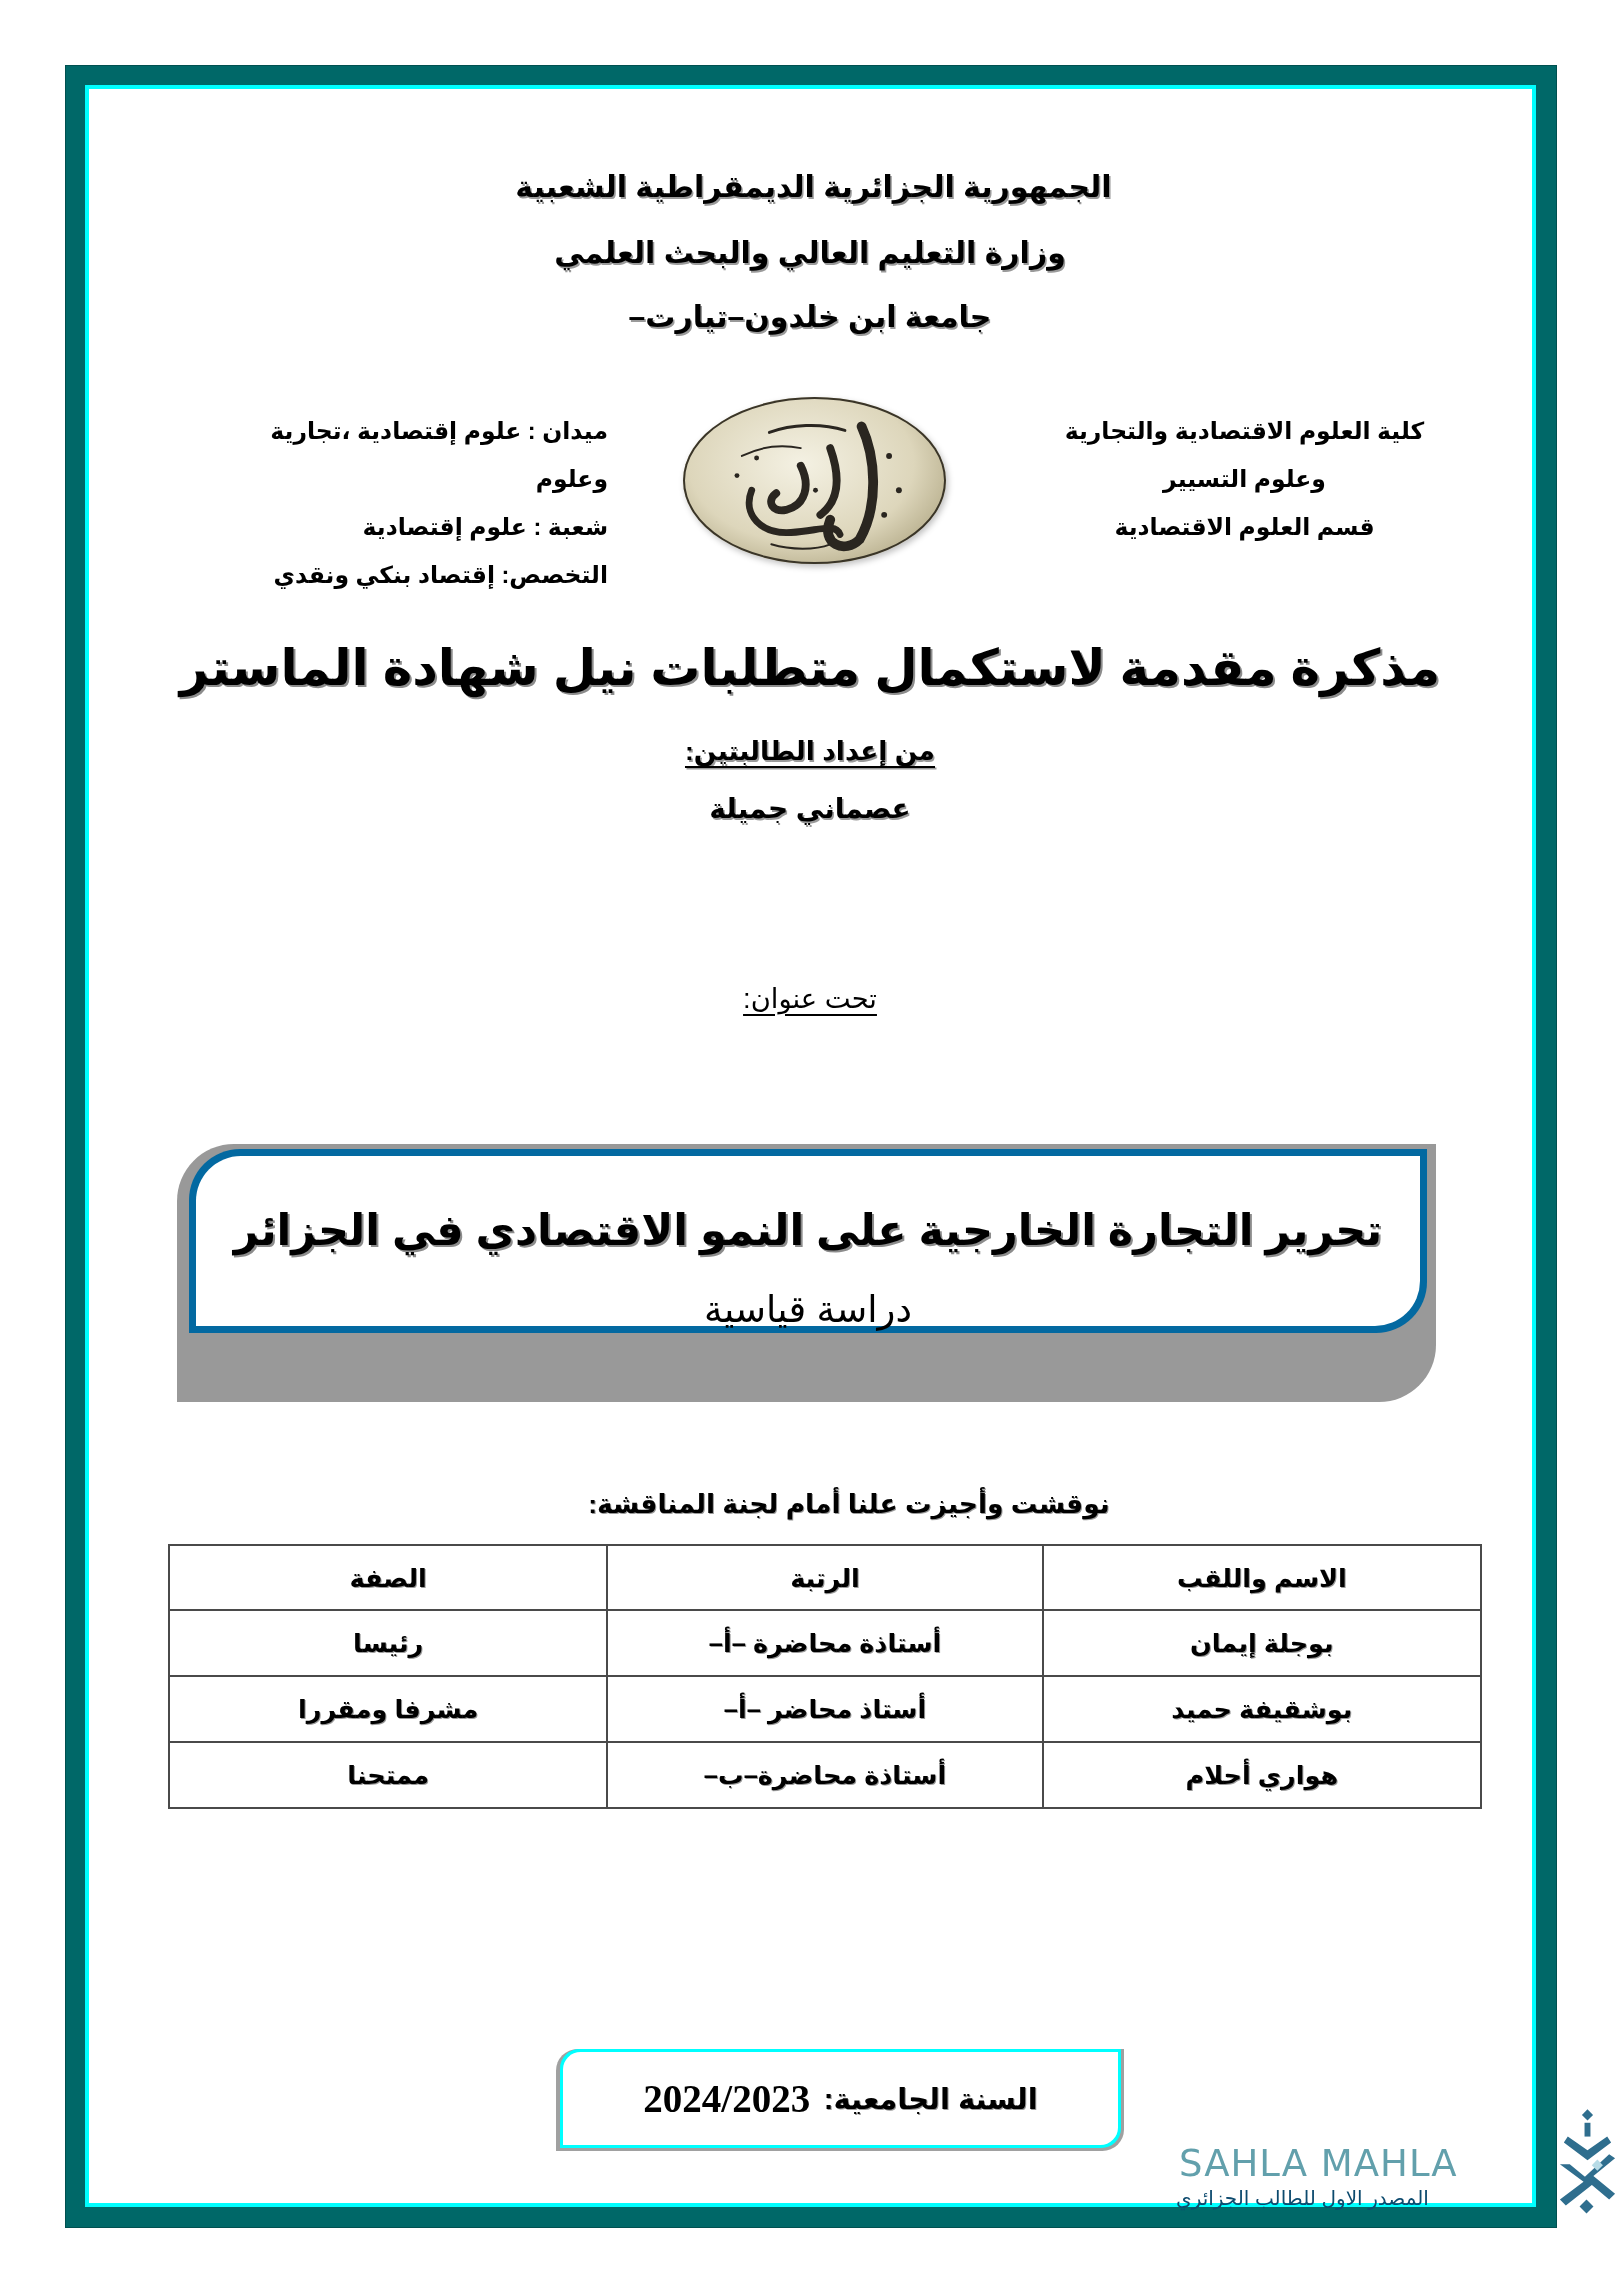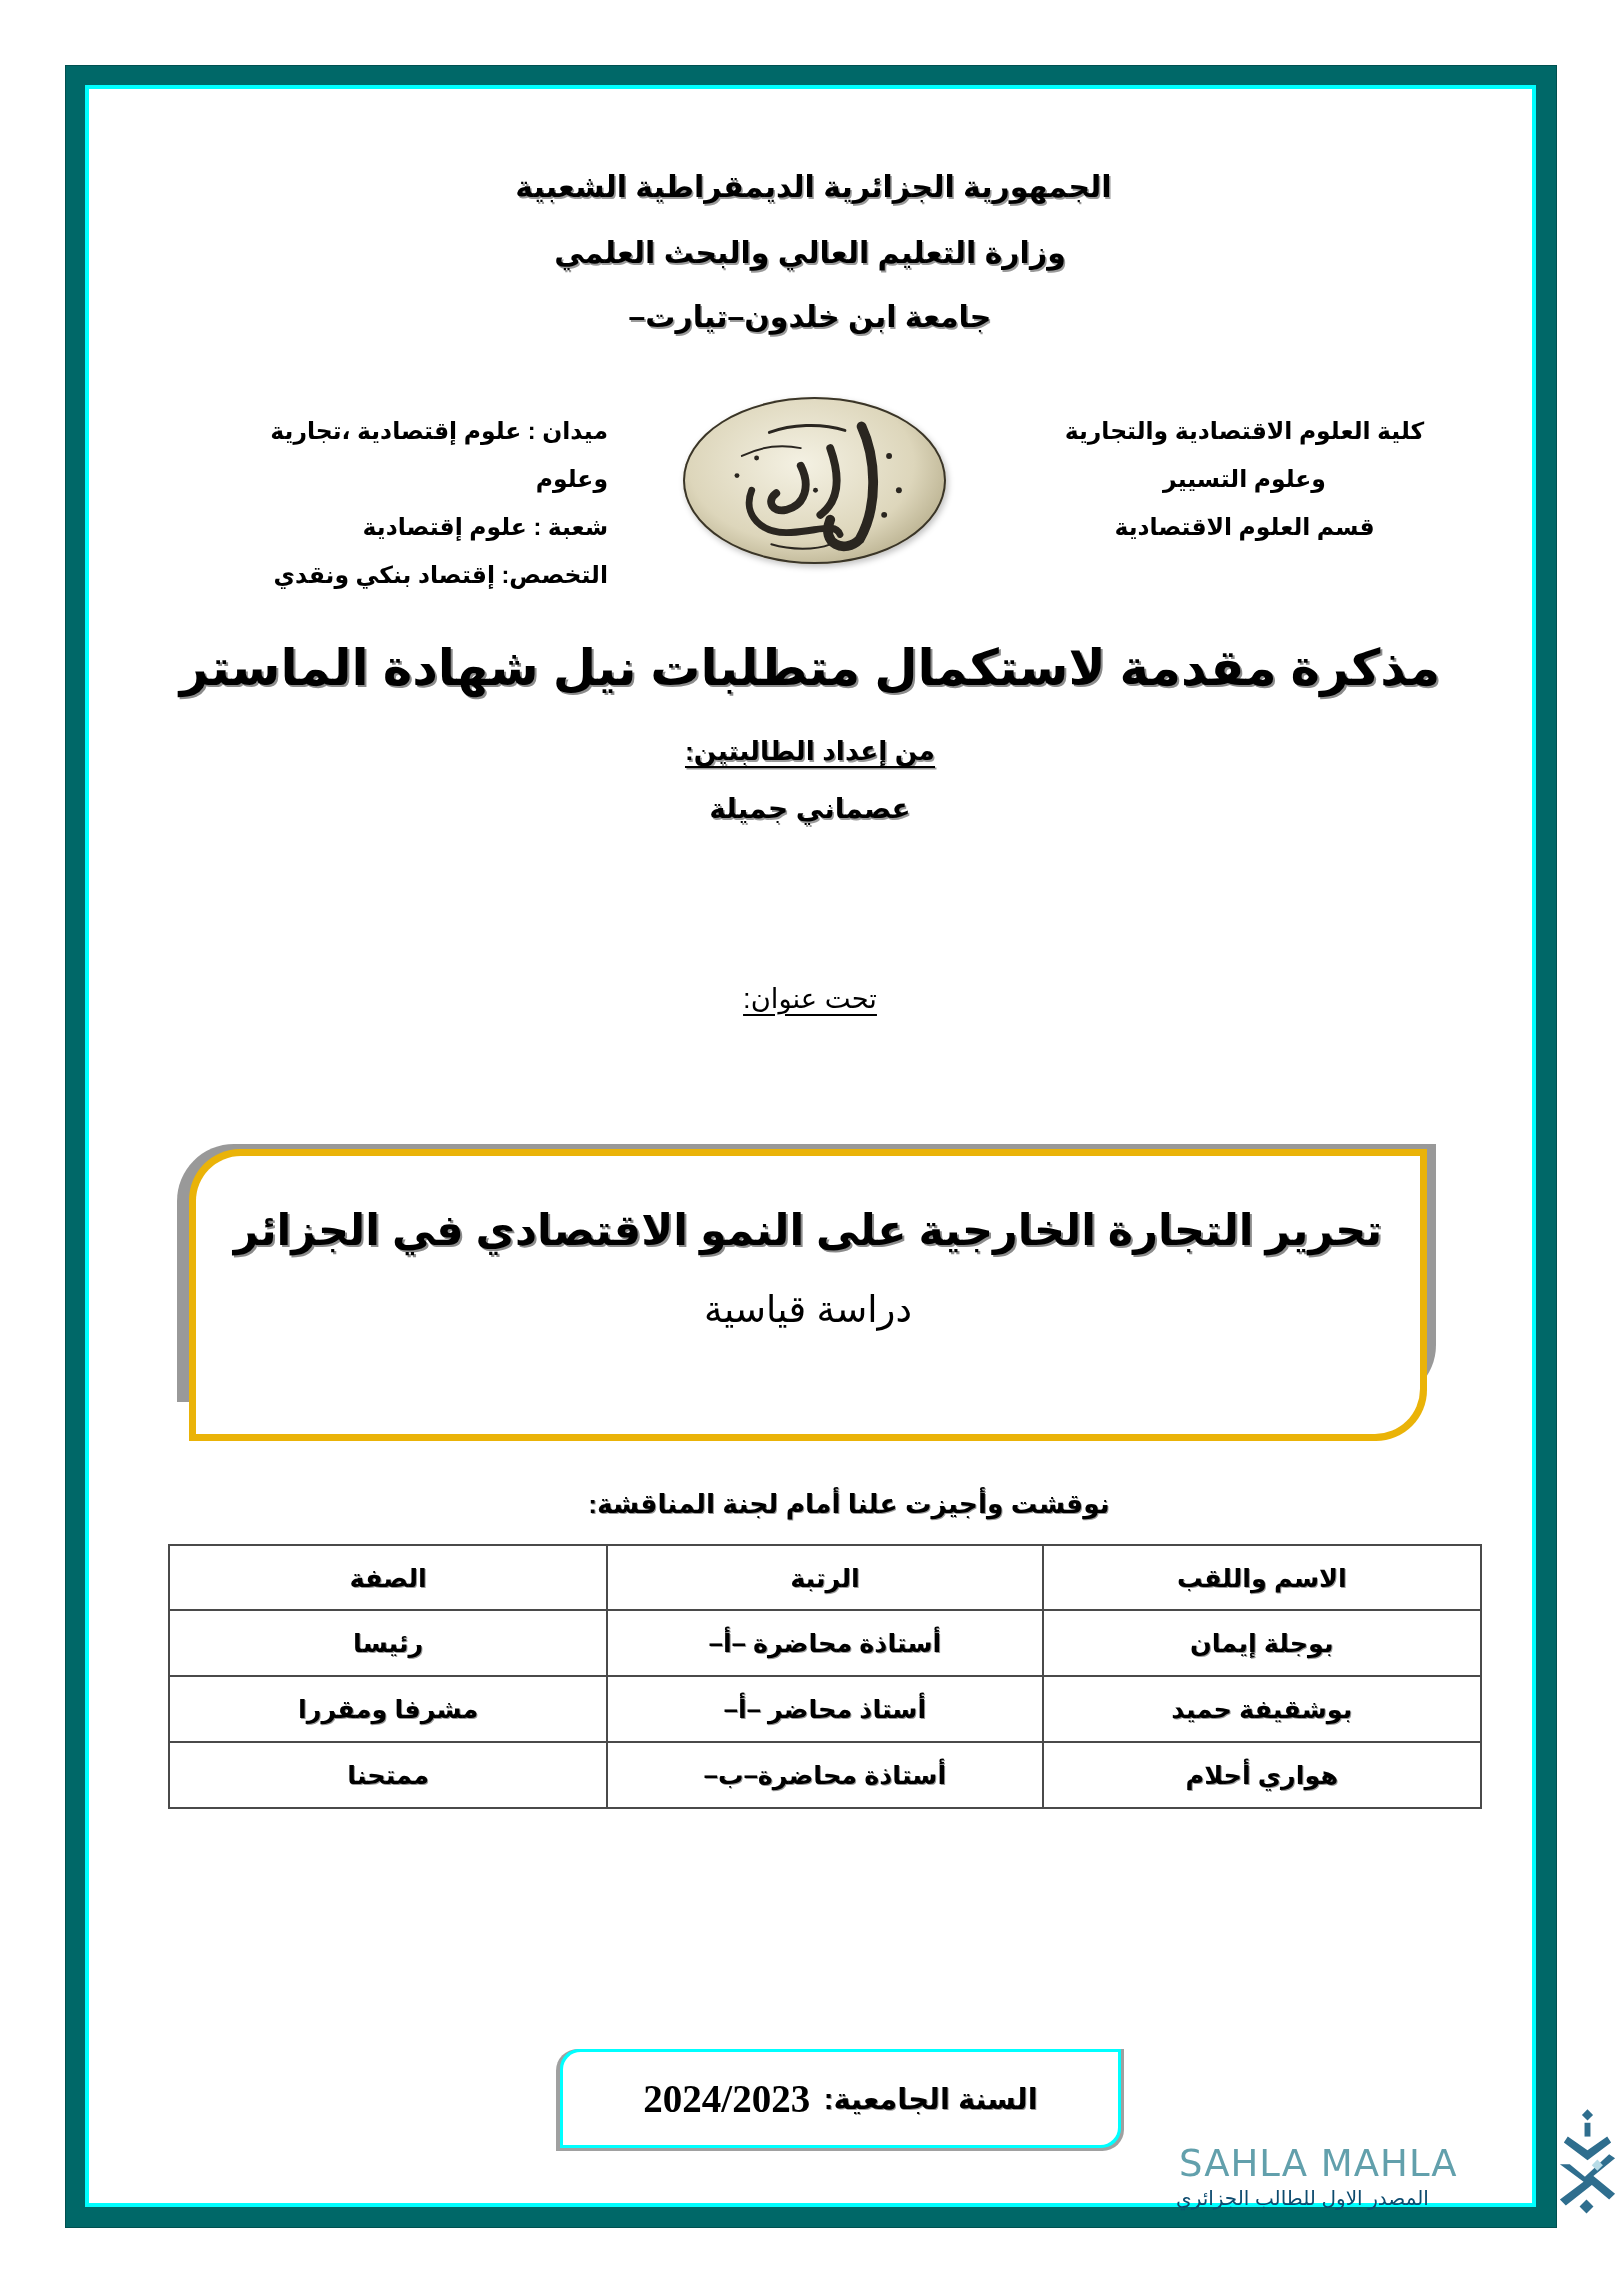--- a/index.html
+++ b/index.html
@@ -67,22 +67,22 @@
 
     
     .title-shadow {
       position: absolute; left: 177px; top: 1144px;
       width: 1259px; height: 258px;
       background: #999999;
       border-radius: 57px 0 57px 0;
     }
     .title-box {
       position: absolute; left: 189px; top: 1149px;
-      width: 1238px; height: 292px;
-      background: #eab308;
+      width: 1238px; height: 184px;
+      background: #0369a1;
       border-radius: 51px 0 51px 0;
     }
     .title-box-inner {
       position: absolute; left: 6.9px; top: 6.9px; right: 6.9px; bottom: 6.9px;
       background: #fff;
       border-radius: 45px 0 45px 0;
     }
     .thesis-title {
       position: absolute; left: 0; right: 0; top: 49px;
       text-align: center; font-weight: bold; font-size: 43px;

